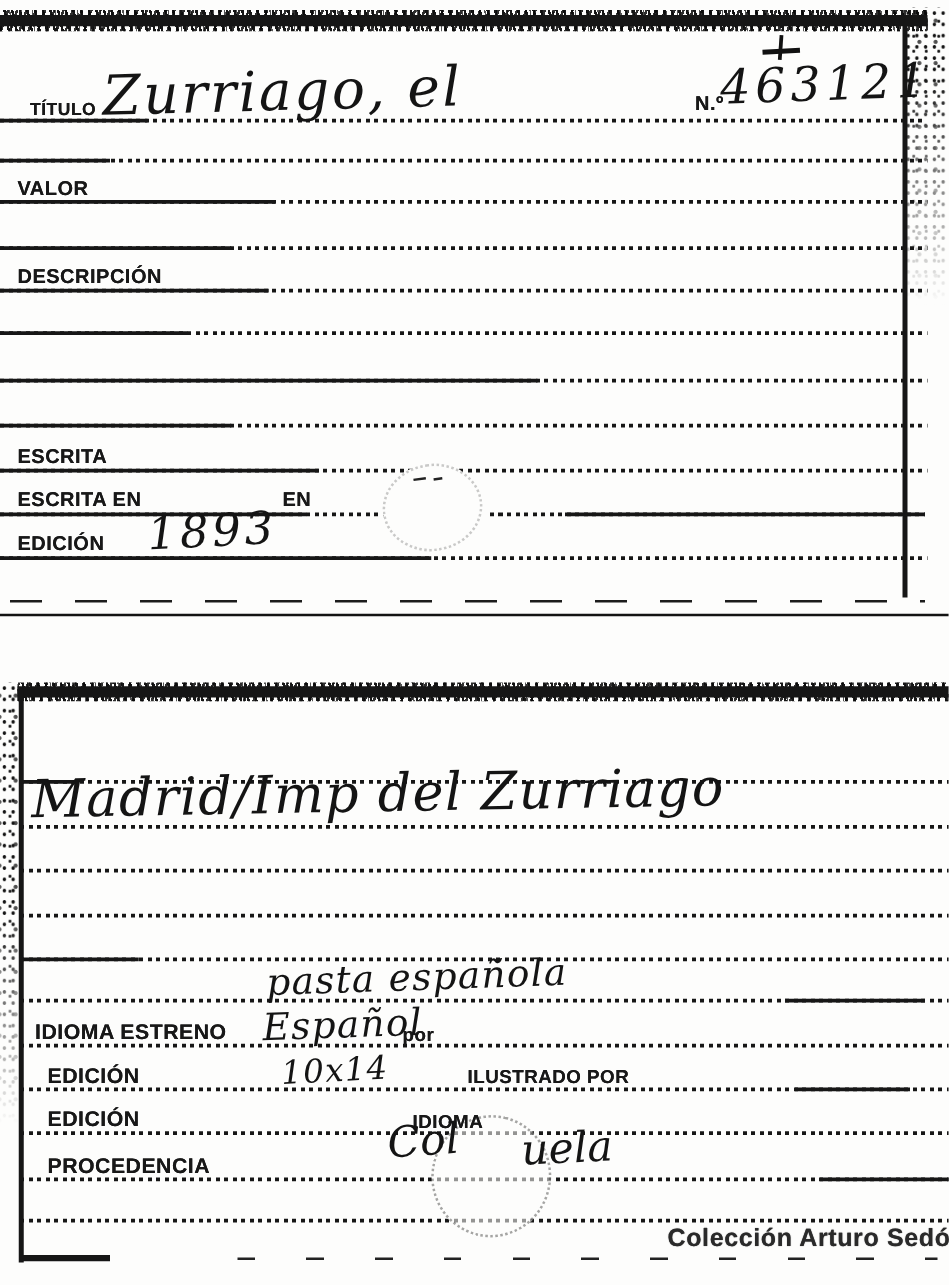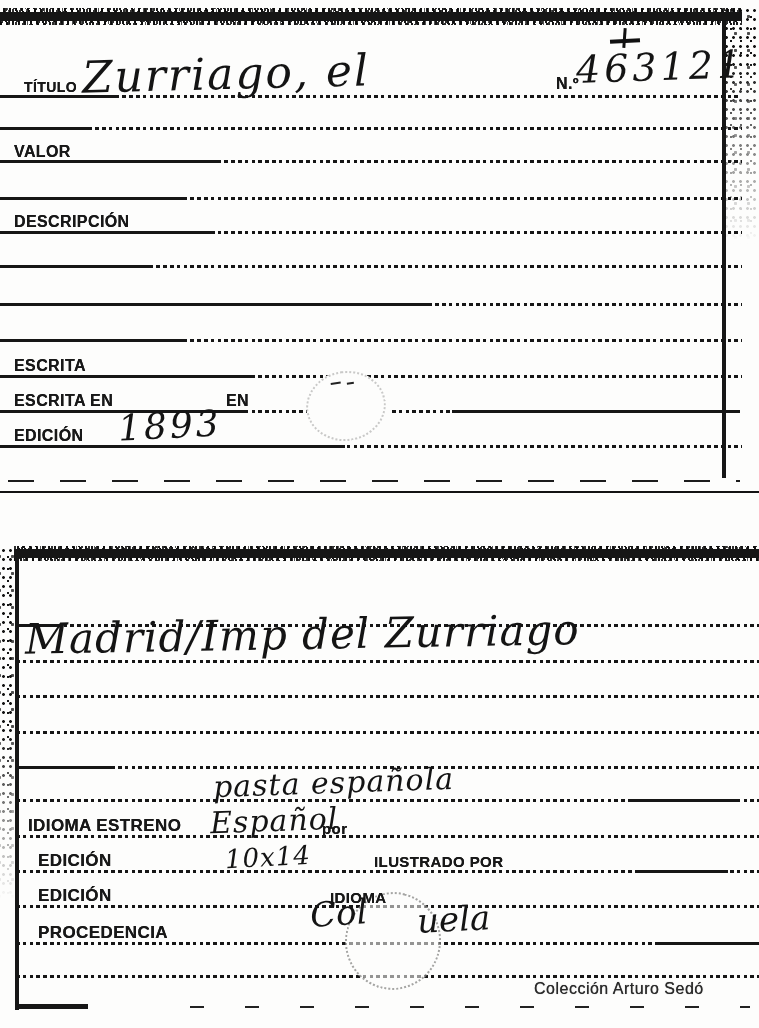--- a/index.html
+++ b/index.html
@@ -58,21 +58,21 @@
     background:rgba(253,253,252,.55); border:2px dotted rgba(20,20,20,.38);
     transform:rotate(14deg); }
 
   .dash-line { position:absolute; height:2px; z-index:1;
     background-image:repeating-linear-gradient(90deg, #1c1c1c 0 26px, transparent 26px 52px); }
   .sparse-dash { position:absolute; height:2px; z-index:1;
     background-image:repeating-linear-gradient(90deg, #222 0 14px, transparent 14px 55px); }
 
   .sep { position:absolute; left:0; top:491px; width:759px; height:2px; background:#131313; z-index:1; }
 
-  .stamp-text { position:absolute; z-index:3; font-weight:400; font-size:16px;
+  .stamp-text { position:absolute; z-index:3; font-weight:700; font-size:20px;
     color:#2a2a2a; letter-spacing:.5px; text-shadow:0 0 .7px #333; white-space:nowrap; }
 
   .plus { position:absolute; z-index:3; }
   .plus .h { position:absolute; left:0; top:11px; width:30px; height:4px; background:#111; transform:rotate(-3deg); }
   .plus .v { position:absolute; left:13px; top:0; width:3px; height:20px; background:#111; transform:rotate(4deg); }
 </style>
 </head>
 <body>
 
 <section class="card card-front">

